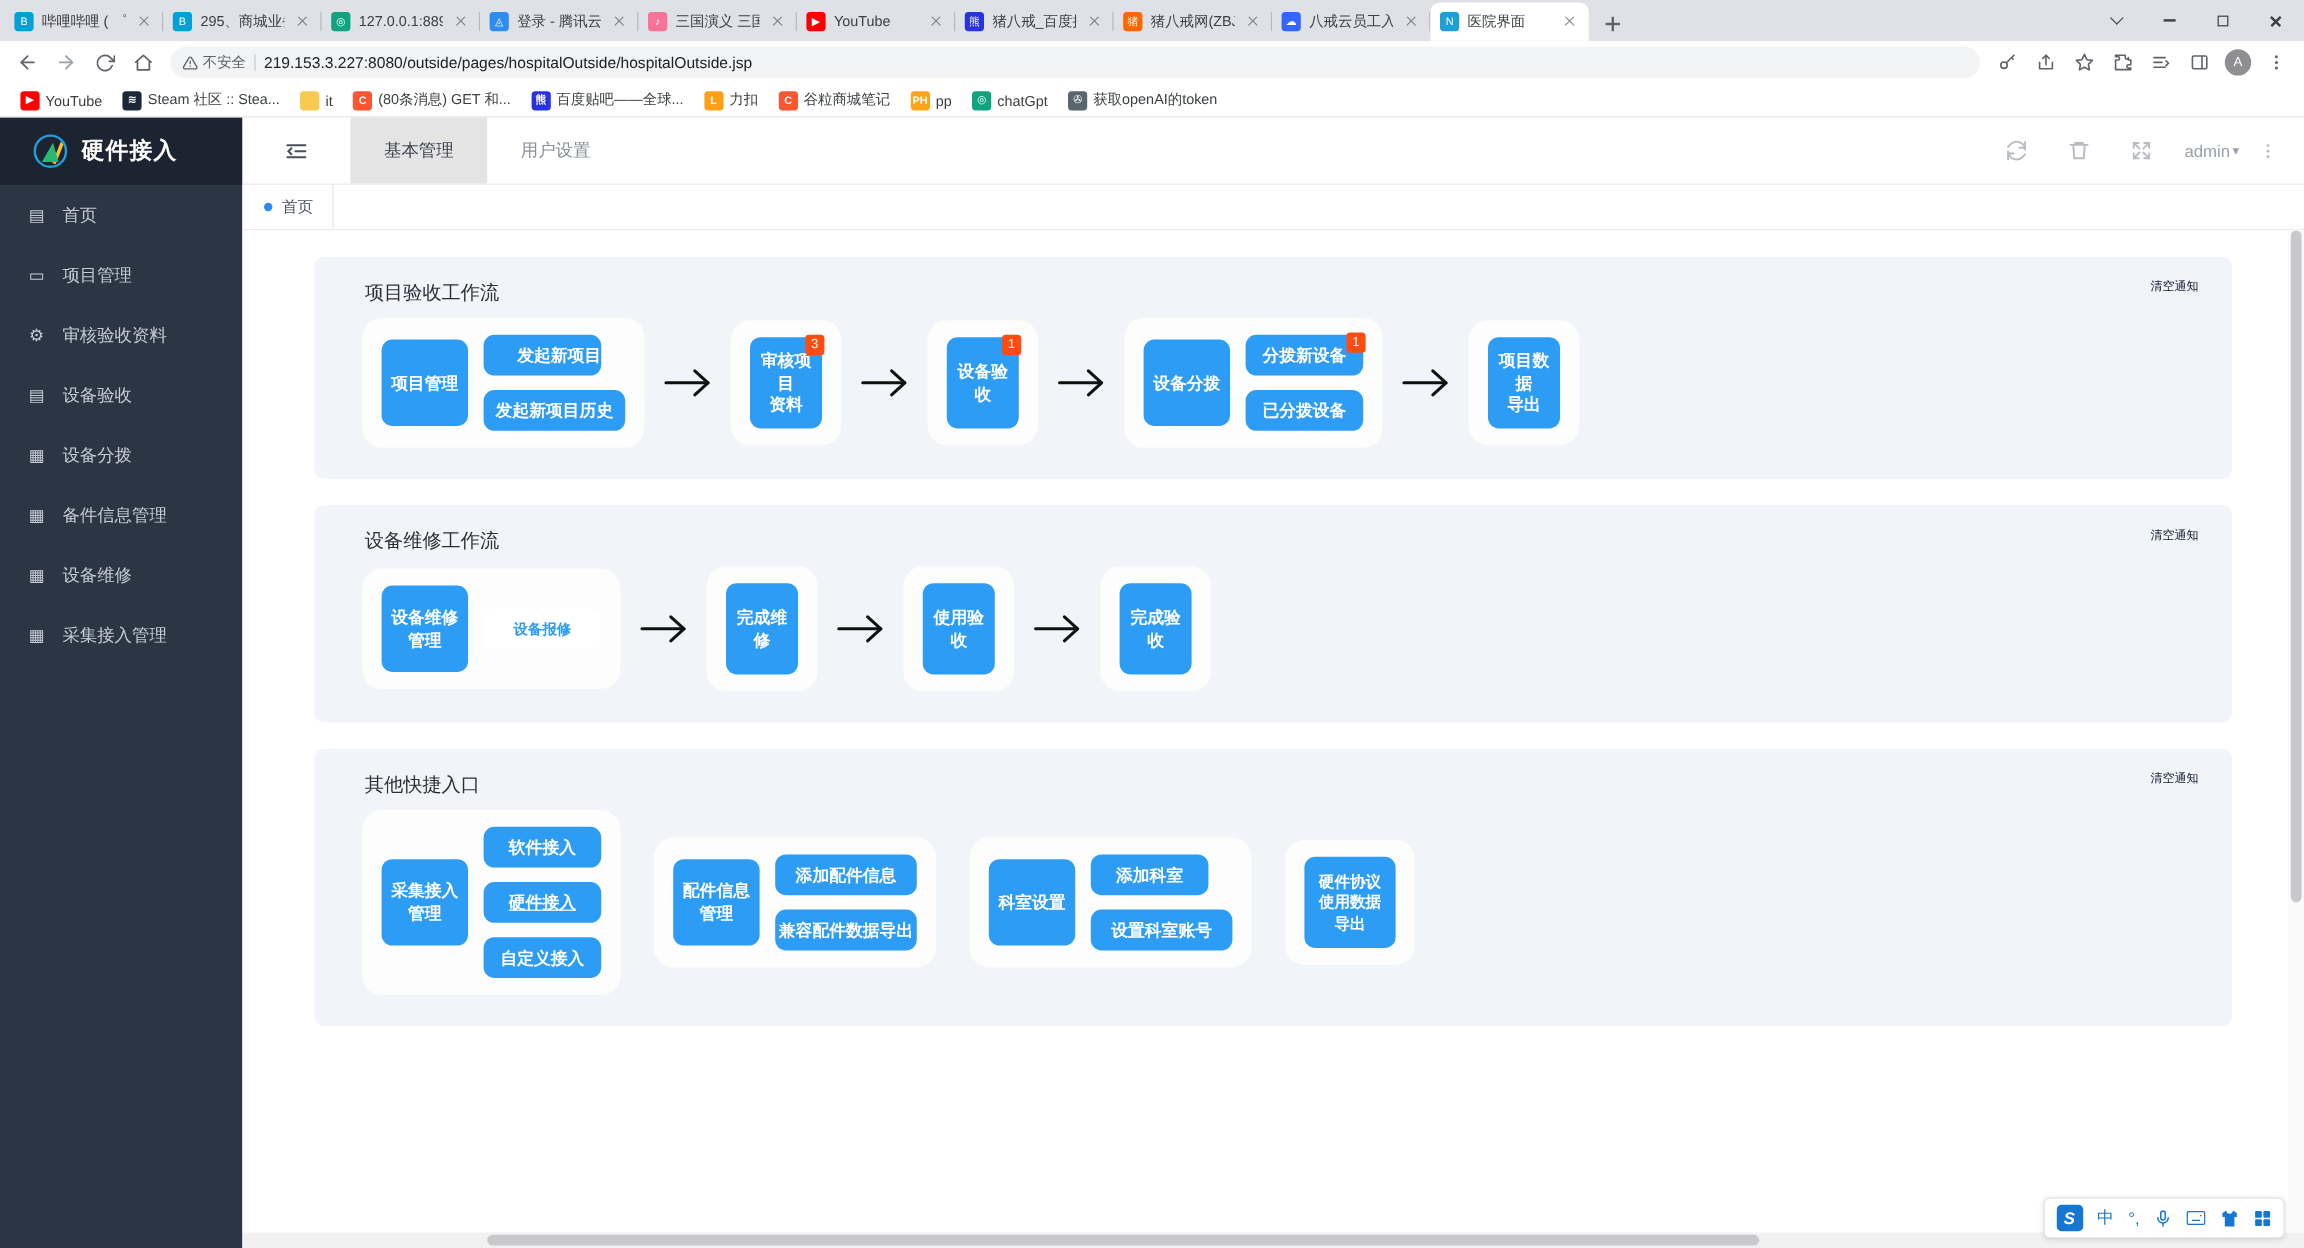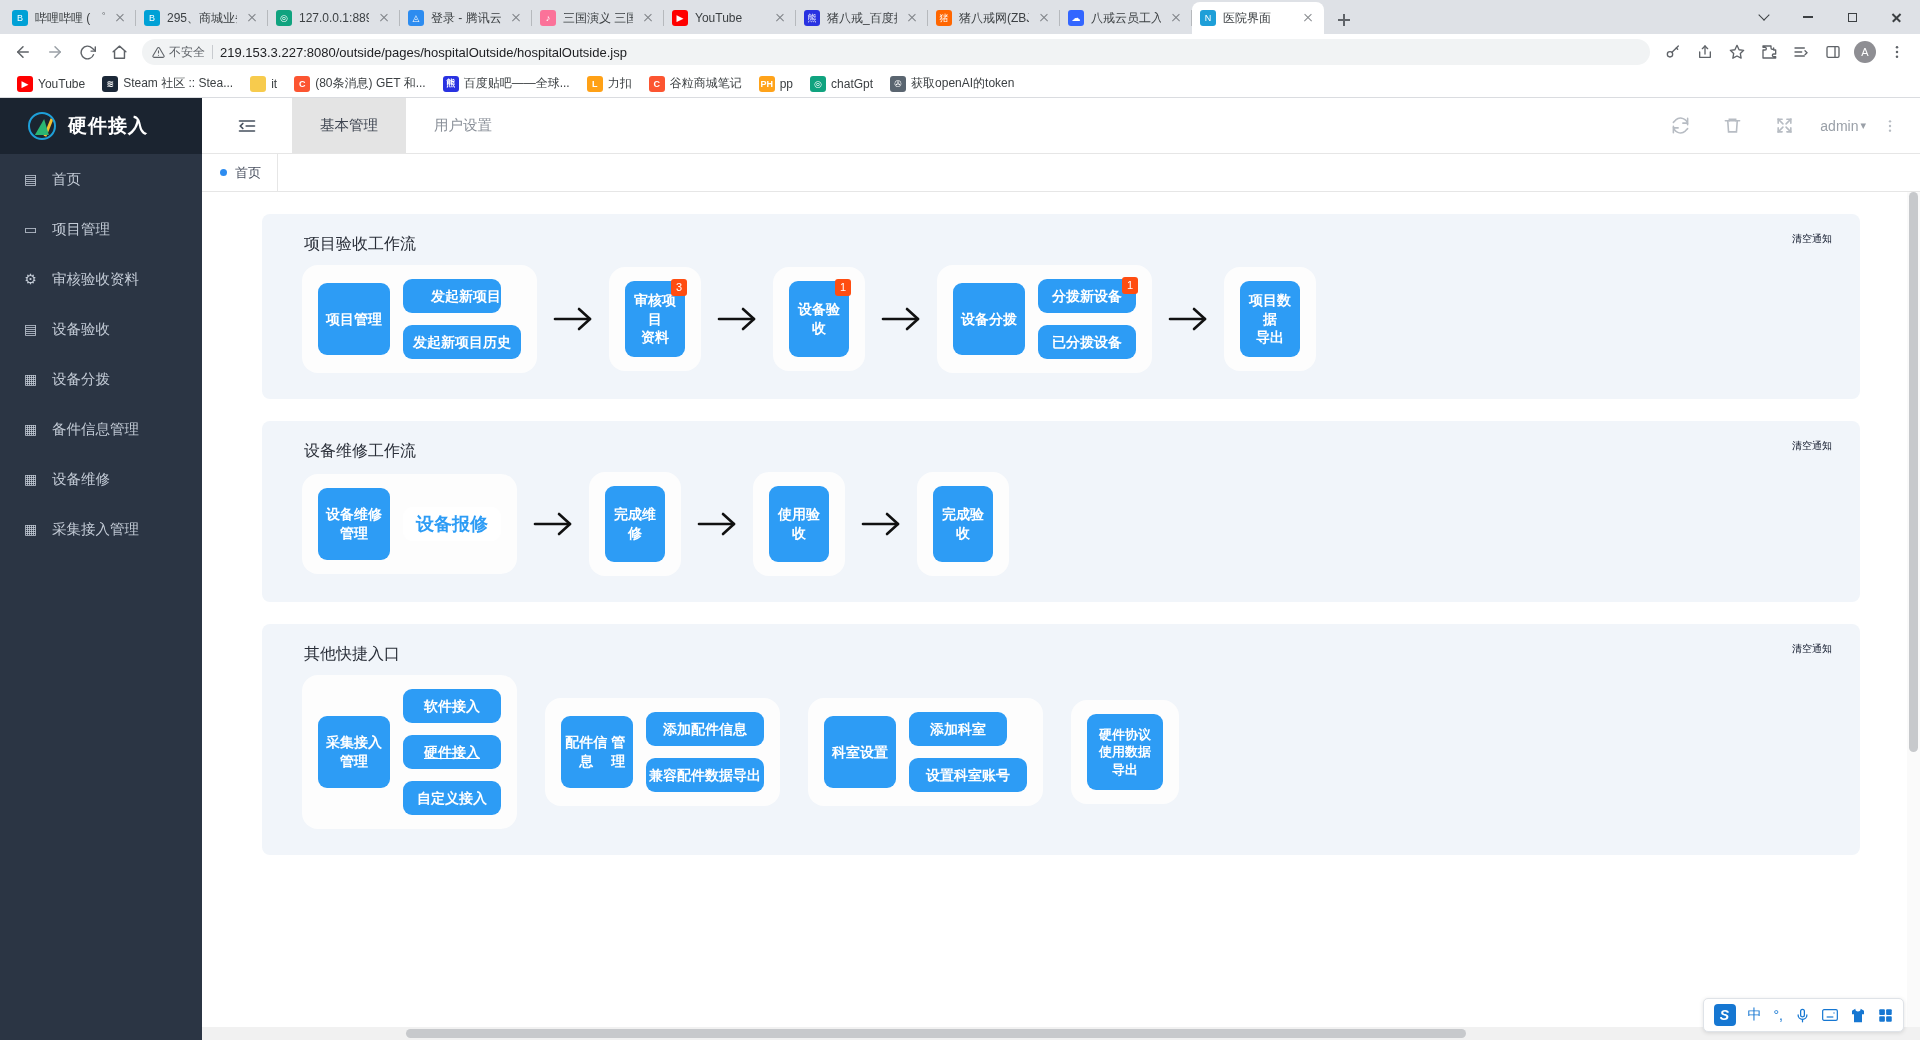--- a/index.html
+++ b/index.html
@@ -101,21 +101,21 @@
   .panel-title { font-size:16px; color:#2a2f39; margin:4px 0 10px 20px; }
   .clear-link { position:absolute; right:28px; top:18px; font-size:10px; color:#0f172a;text-align:right; }
 
   .flowrow { display:flex; align-items:center; gap:0; padding-left:18px; }
   .group { background:#fdfdfd; border-radius:16px; padding:14px 16px; display:flex; align-items:center; gap:13px; }
   .stack { display:flex; flex-direction:column; gap:12px; }
   .btn-blue {
     background:#2d9cf5; color:#fff; border-radius:9px; display:flex; align-items:center; justify-content:center;
     text-align:center; font-size:14px; line-height:1.35; position:relative; font-weight:bold;
   }
-  .btn-white { background:#fff; color:#2d9cf5; border-radius:9px; display:flex; align-items:center; justify-content:center; text-align:center; font-size:18px; font-weight:bold; }
+  .btn-white { background:#fff; color:#2d9cf5; border-radius:9px; display:flex; align-items:center; justify-content:center; text-align:center; font-size:12px; font-weight:bold; }
   .sz-tall { width:72px; height:72px; padding:4px; }
   .sz-wide { width:98px; height:34px; }
   .sz-wide2 { width:118px; height:34px; }
   .sz-node { width:60px; height:76px; padding:4px; }
   .sz-node-w { width:76px; height:76px; padding:4px; }
   .badge {
     position:absolute; top:-2px; right:-2px; background:#ff4d11; color:#fff;
     font-size:11px; line-height:1; padding:3px 5px; border-radius:3px; font-weight:normal;
   }
   .arrow { width:72px; display:flex; align-items:center; justify-content:center; color:#111; font-size:34px; font-weight:300; }
@@ -633,21 +633,21 @@
                     </div>
                     <div class="btn-blue sz-wide">
                       <span style="display:flex;flex-direction:column;align-items:center;">
                         <span>自定义接入</span>
                       </span>
                     </div>
                   </div>
                 </div>
                 <div class="group">
                   <div class="btn-blue sz-tall">
-                    <span style="display:flex;flex-direction:row;align-items:center;">
+                    <span style="display:flex;flex-direction:column;align-items:center;">
                       <span>配件信息</span>
                       <span>管理</span>
                     </span>
                   </div>
                   <div class="stack">
                     <div class="btn-blue sz-wide2">
                       <span style="display:flex;flex-direction:column;align-items:center;">
                         <span>添加配件信息</span>
                       </span>
                     </div>

